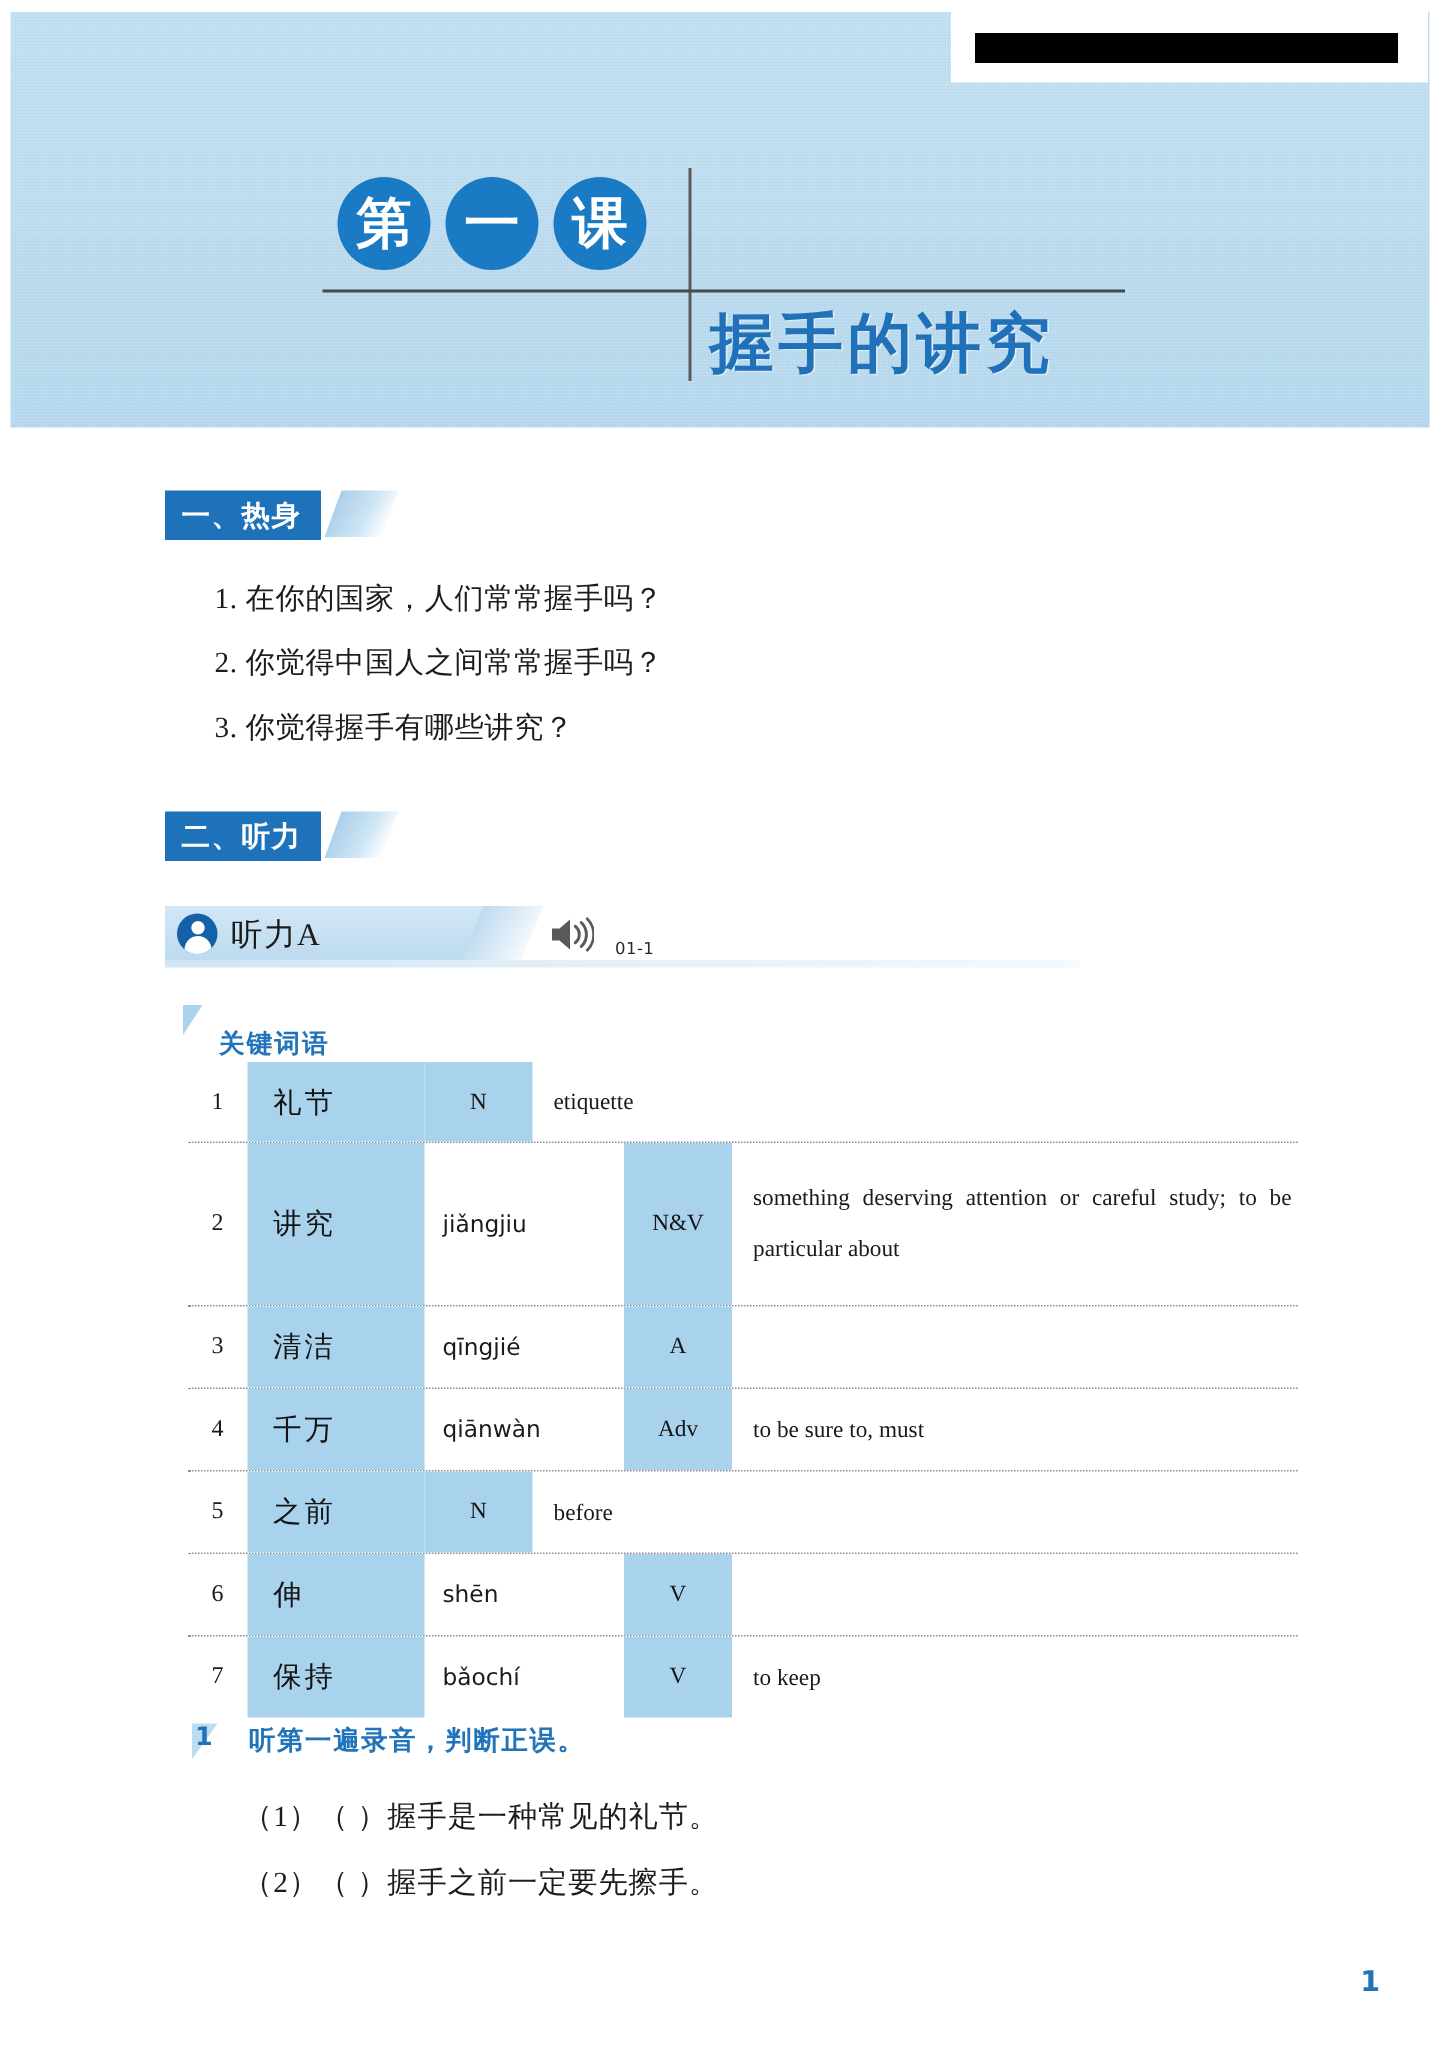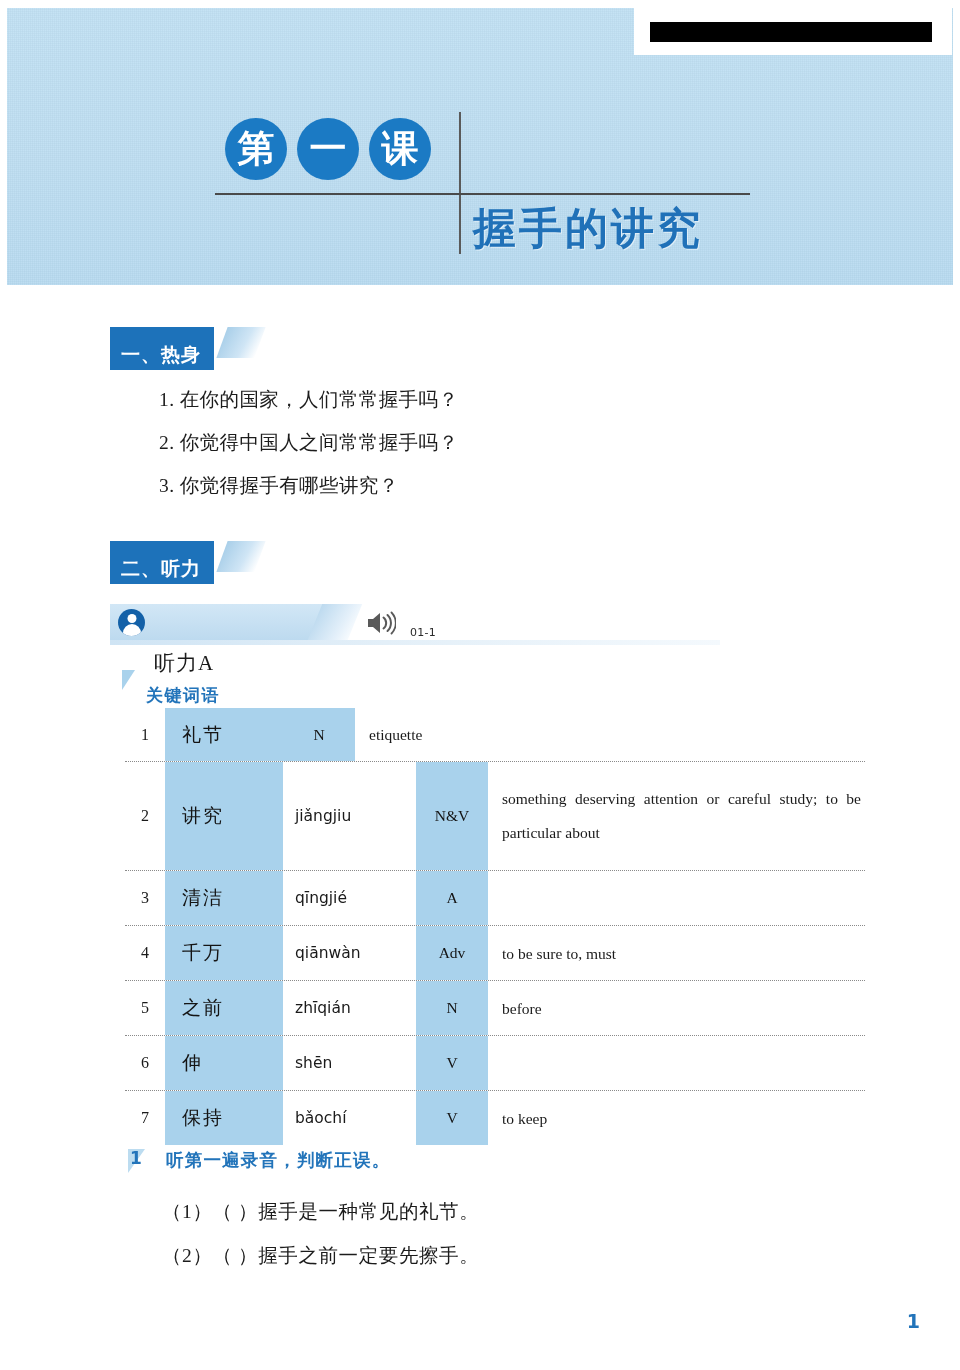--- a/index.html
+++ b/index.html
@@ -106,21 +106,21 @@
     position: absolute;
     left: 0;
     top: 0;
     height: 31px;
     background: #1d72ba;
     color: #ffffff;
     font-family: "DejaVu Sans", sans-serif;
     font-size: 19px;
     font-weight: 700;
     line-height: 31px;
-    padding: 12px 13px 0 11px;
+    padding: 2px 13px 0 11px;
     letter-spacing: 1px;
     white-space: nowrap;
   }
   .section-head .sh-tail {
     position: absolute;
     top: 0;
     height: 31px;
     width: 38px;
     background: linear-gradient(100deg, #a9cfe9 0%, #cfe5f5 60%, #ffffff 100%);
     transform: skewX(-20deg);
@@ -132,21 +132,20 @@
     left: 143px;
     top: 378px;
     width: 700px;
   }
   .q-item {
     font-size: 19.5px;
     line-height: 43px;
     color: #1c1c1c;
     letter-spacing: 0.4px;
     white-space: nowrap;
-    margin-left: 16px;
   }
 
   
   .sub-head {
     position: absolute;
     left: 110px;
     top: 604px;
     width: 610px;
     height: 40px;
   }
@@ -207,21 +206,20 @@
   }
   .sub-label {
     position: absolute;
     left: 44px;
     top: 4px;
     font-size: 21px;
     line-height: 30px;
     color: #1a1a1a;
     letter-spacing: 1px;
     white-space: nowrap;
-    margin-top: 40px;
   }
   .speaker-icon {
     position: absolute;
     left: 256px;
     top: 6px;
     width: 30px;
     height: 26px;
   }
   .audio-id {
     position: absolute;
@@ -489,21 +487,20 @@
     <div class="c-num">4</div>
     <div class="c-word">千万</div>
     <div class="c-pinyin">qiānwàn</div>
     <div class="c-pos">Adv</div>
     <div class="c-def">to be sure to, must</div>
   </div>
 
   <div class="vrow" style="height:54px;">
     <div class="c-num">5</div>
     <div class="c-word">之前</div>
-    <div class="c-pinyin">zhīqián</div>
     <div class="c-pos">N</div>
     <div class="c-def">before</div>
   </div>
 
   <div class="vrow" style="height:54px;">
     <div class="c-num">6</div>
     <div class="c-word">伸</div>
     <div class="c-pinyin">shēn</div>
     <div class="c-pos">V</div>
   </div>

